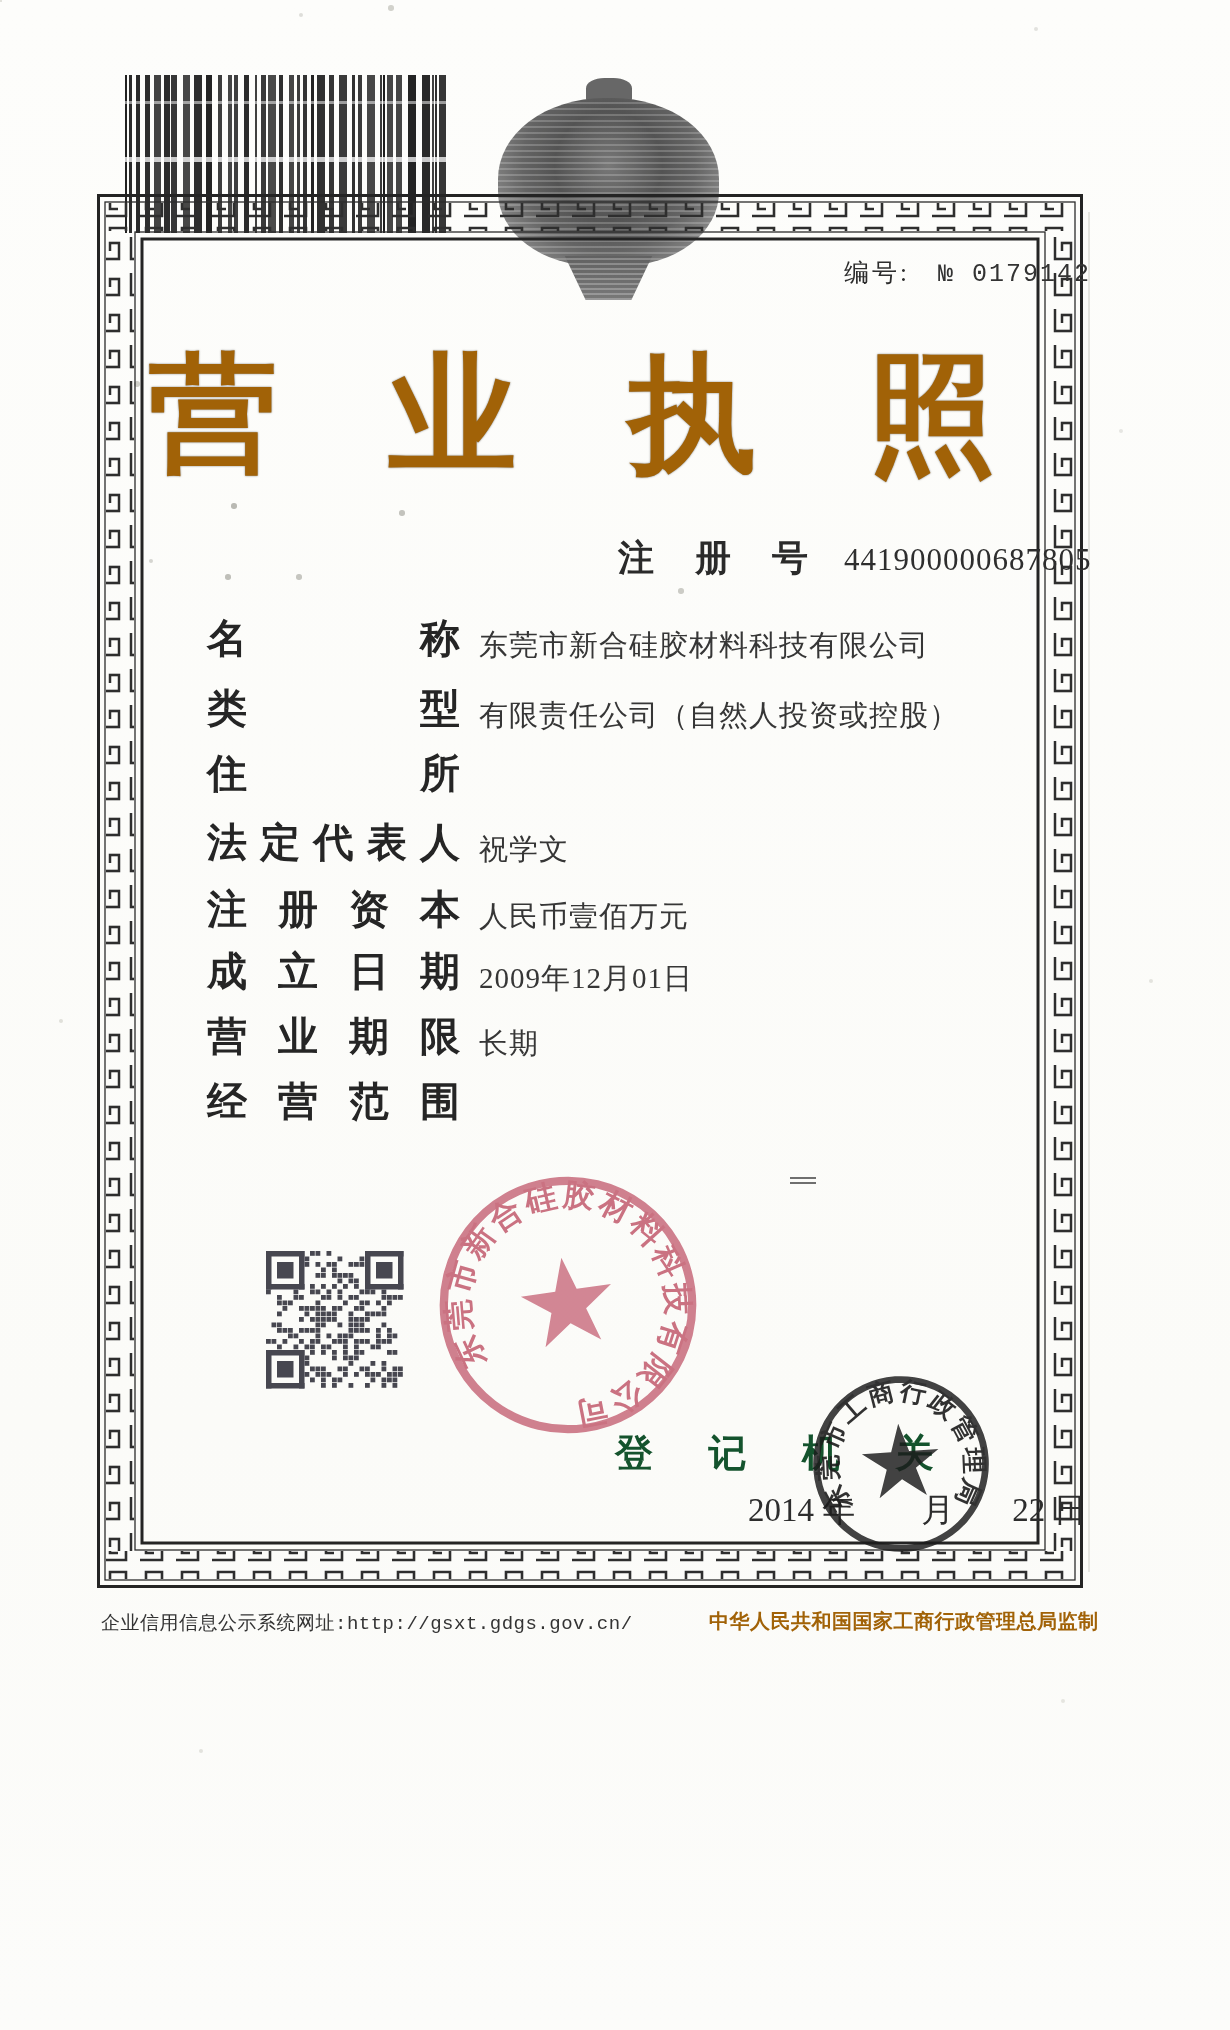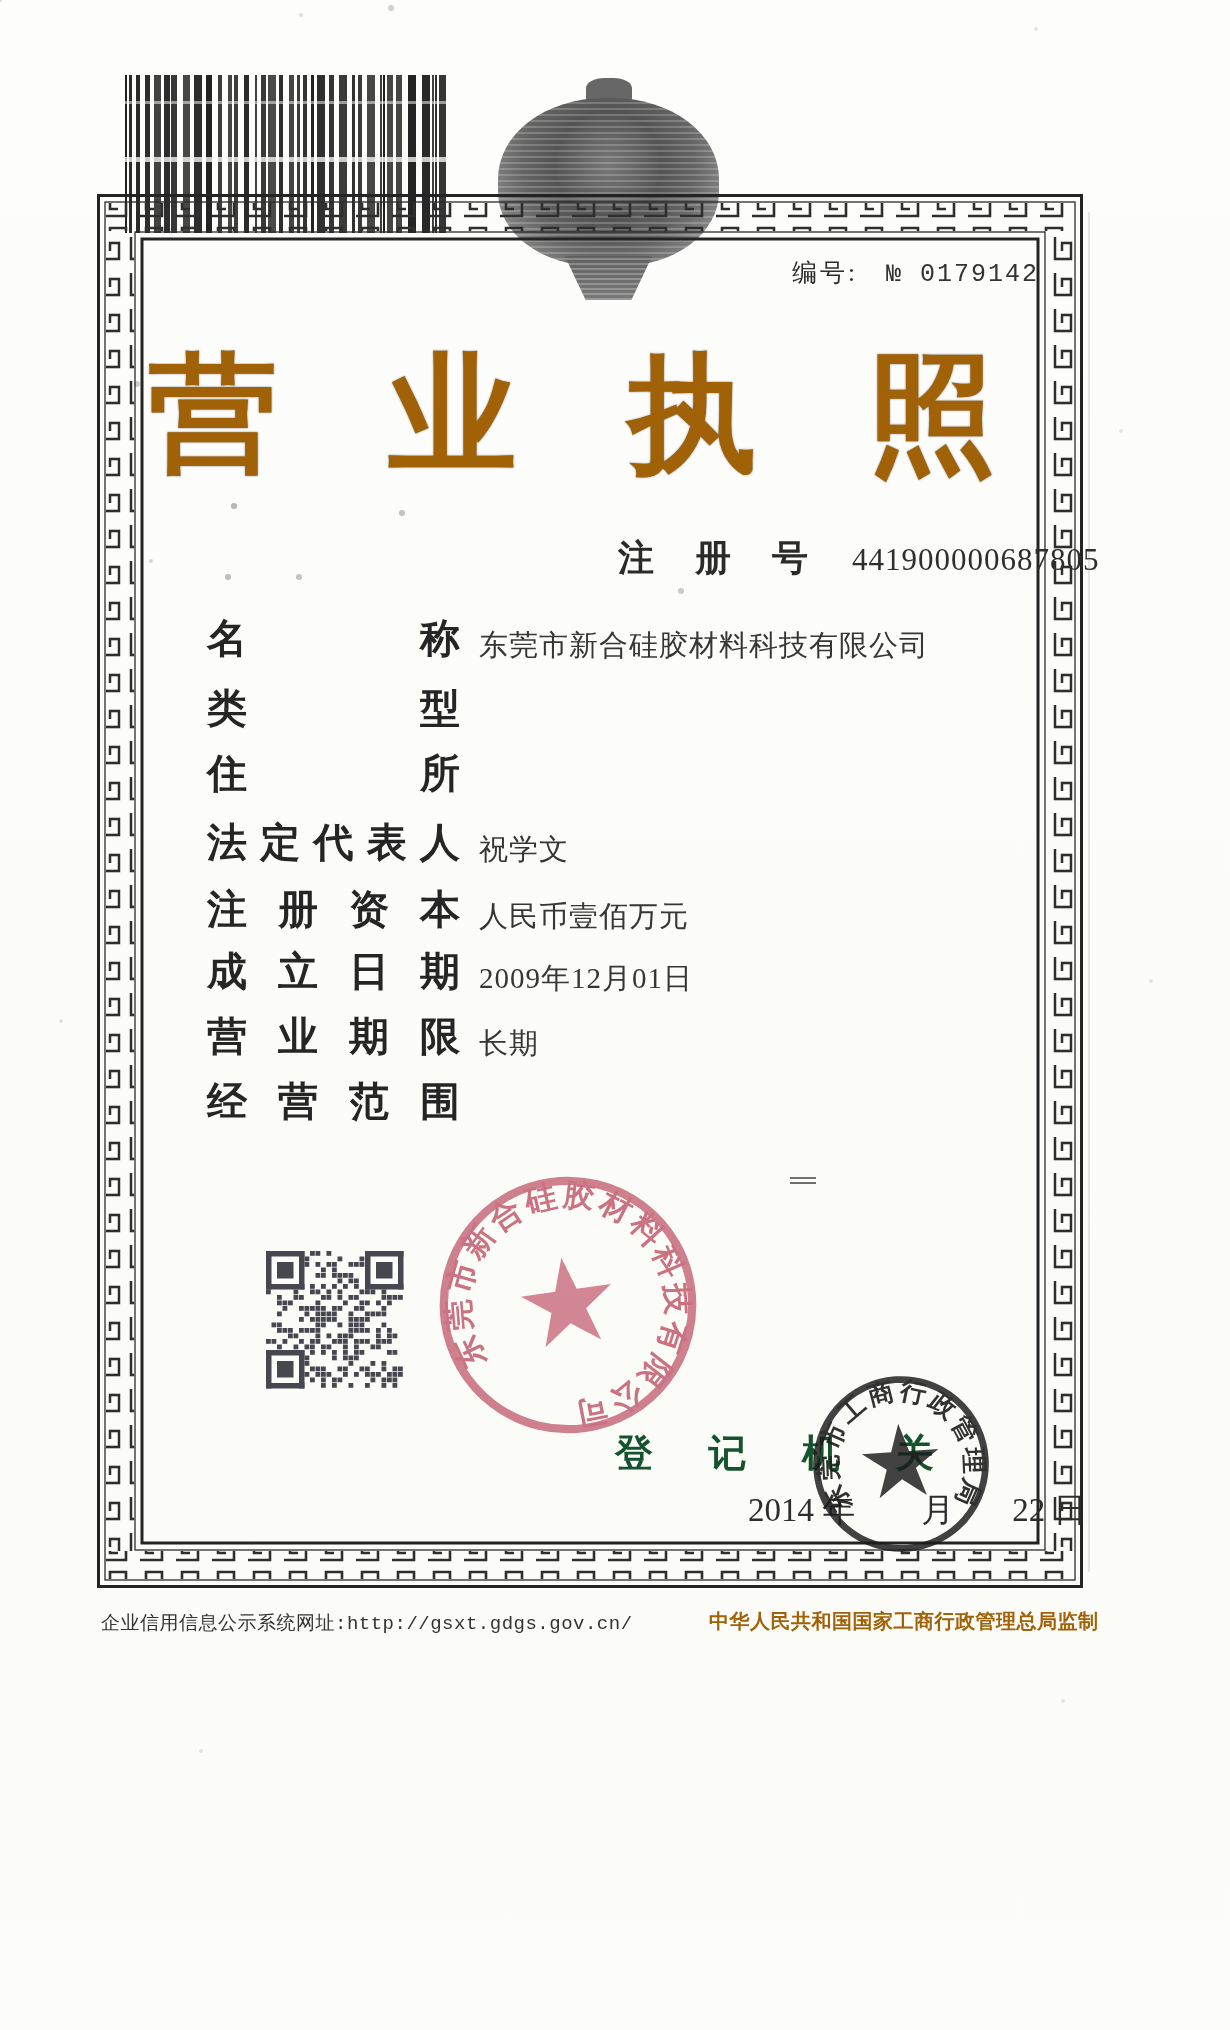--- a/index.html
+++ b/index.html
@@ -33,31 +33,31 @@
   .emblem .ribbon{width:104px;height:44px;margin:-10px auto 0;
     background:
       repeating-linear-gradient(0deg, rgba(255,255,255,.25) 0 2px, rgba(0,0,0,0) 2px 5px),
       linear-gradient(180deg,#565656,#6f6f6f);
     clip-path:polygon(8% 0,92% 0,72% 100%,28% 100%);}
 
   
   .frame{left:97px;top:194px;width:986px;height:1394px;}
 
   
-  .serial{left:792px;top:256px;display:flex;align-items:baseline;gap:10px;color:#2c2c2c;}
+  .serial{left:844px;top:256px;display:flex;align-items:baseline;gap:10px;color:#2c2c2c;}
   .serial .lab{font-size:25px;letter-spacing:3px;}
   .serial .num{font-size:25px;font-family:"Liberation Mono", monospace;letter-spacing:2px;color:#333;padding-left:18px;}
 
   
   .title{left:149px;top:347px;width:882px;text-align:center;
     font-size:128px;font-weight:900;color:#a16207;letter-spacing:38px;line-height:1.04;
     font-family:"Liberation Sans", sans-serif;text-shadow:0 0 2px rgba(0,0,0,.55);white-space:nowrap;}
 
   
-  .regline{left:618px;top:534px;display:flex;align-items:baseline;gap:28px;}
+  .regline{left:618px;top:534px;display:flex;align-items:baseline;gap:20px;}
   .regline .lab{font-size:36px;letter-spacing:16px;color:#2a2a2a;font-weight:600;}
   .regline .num{font-size:31px;letter-spacing:1px;color:#2e2e2e;}
 
   
   .field-row{position:absolute;left:207px;width:890px;display:flex;align-items:flex-start;}
   .field-label{width:253px;display:flex;justify-content:space-between;
     font-size:40px;font-weight:600;color:#252525;flex:none;line-height:1.1;
     font-family:"Liberation Serif", serif;}
   .field-value{margin-left:19px;margin-top:9px;font-size:29px;color:#363636;letter-spacing:1px;white-space:nowrap;}
   .field-value.scope{font-size:21px;width:600px;white-space:normal;margin-top:4px;
@@ -178,20 +178,21 @@
       <span>名</span>
       <span>称</span>
     </div>
   <div class="field-value">东莞市新合硅胶材料科技有限公司</div>
 </div>
 <div class="field-row" style="top:687px">
   <div class="field-label char-spread">
       <span>类</span>
       <span>型</span>
     </div>
+  <div class="field-value">有限责任公司（自然人投资或控股）</div>
 </div>
 <div class="field-row" style="top:752px">
   <div class="field-label char-spread">
       <span>住</span>
       <span>所</span>
     </div>
 </div>
 <div class="field-row" style="top:821px">
   <div class="field-label char-spread">
       <span>法</span>

